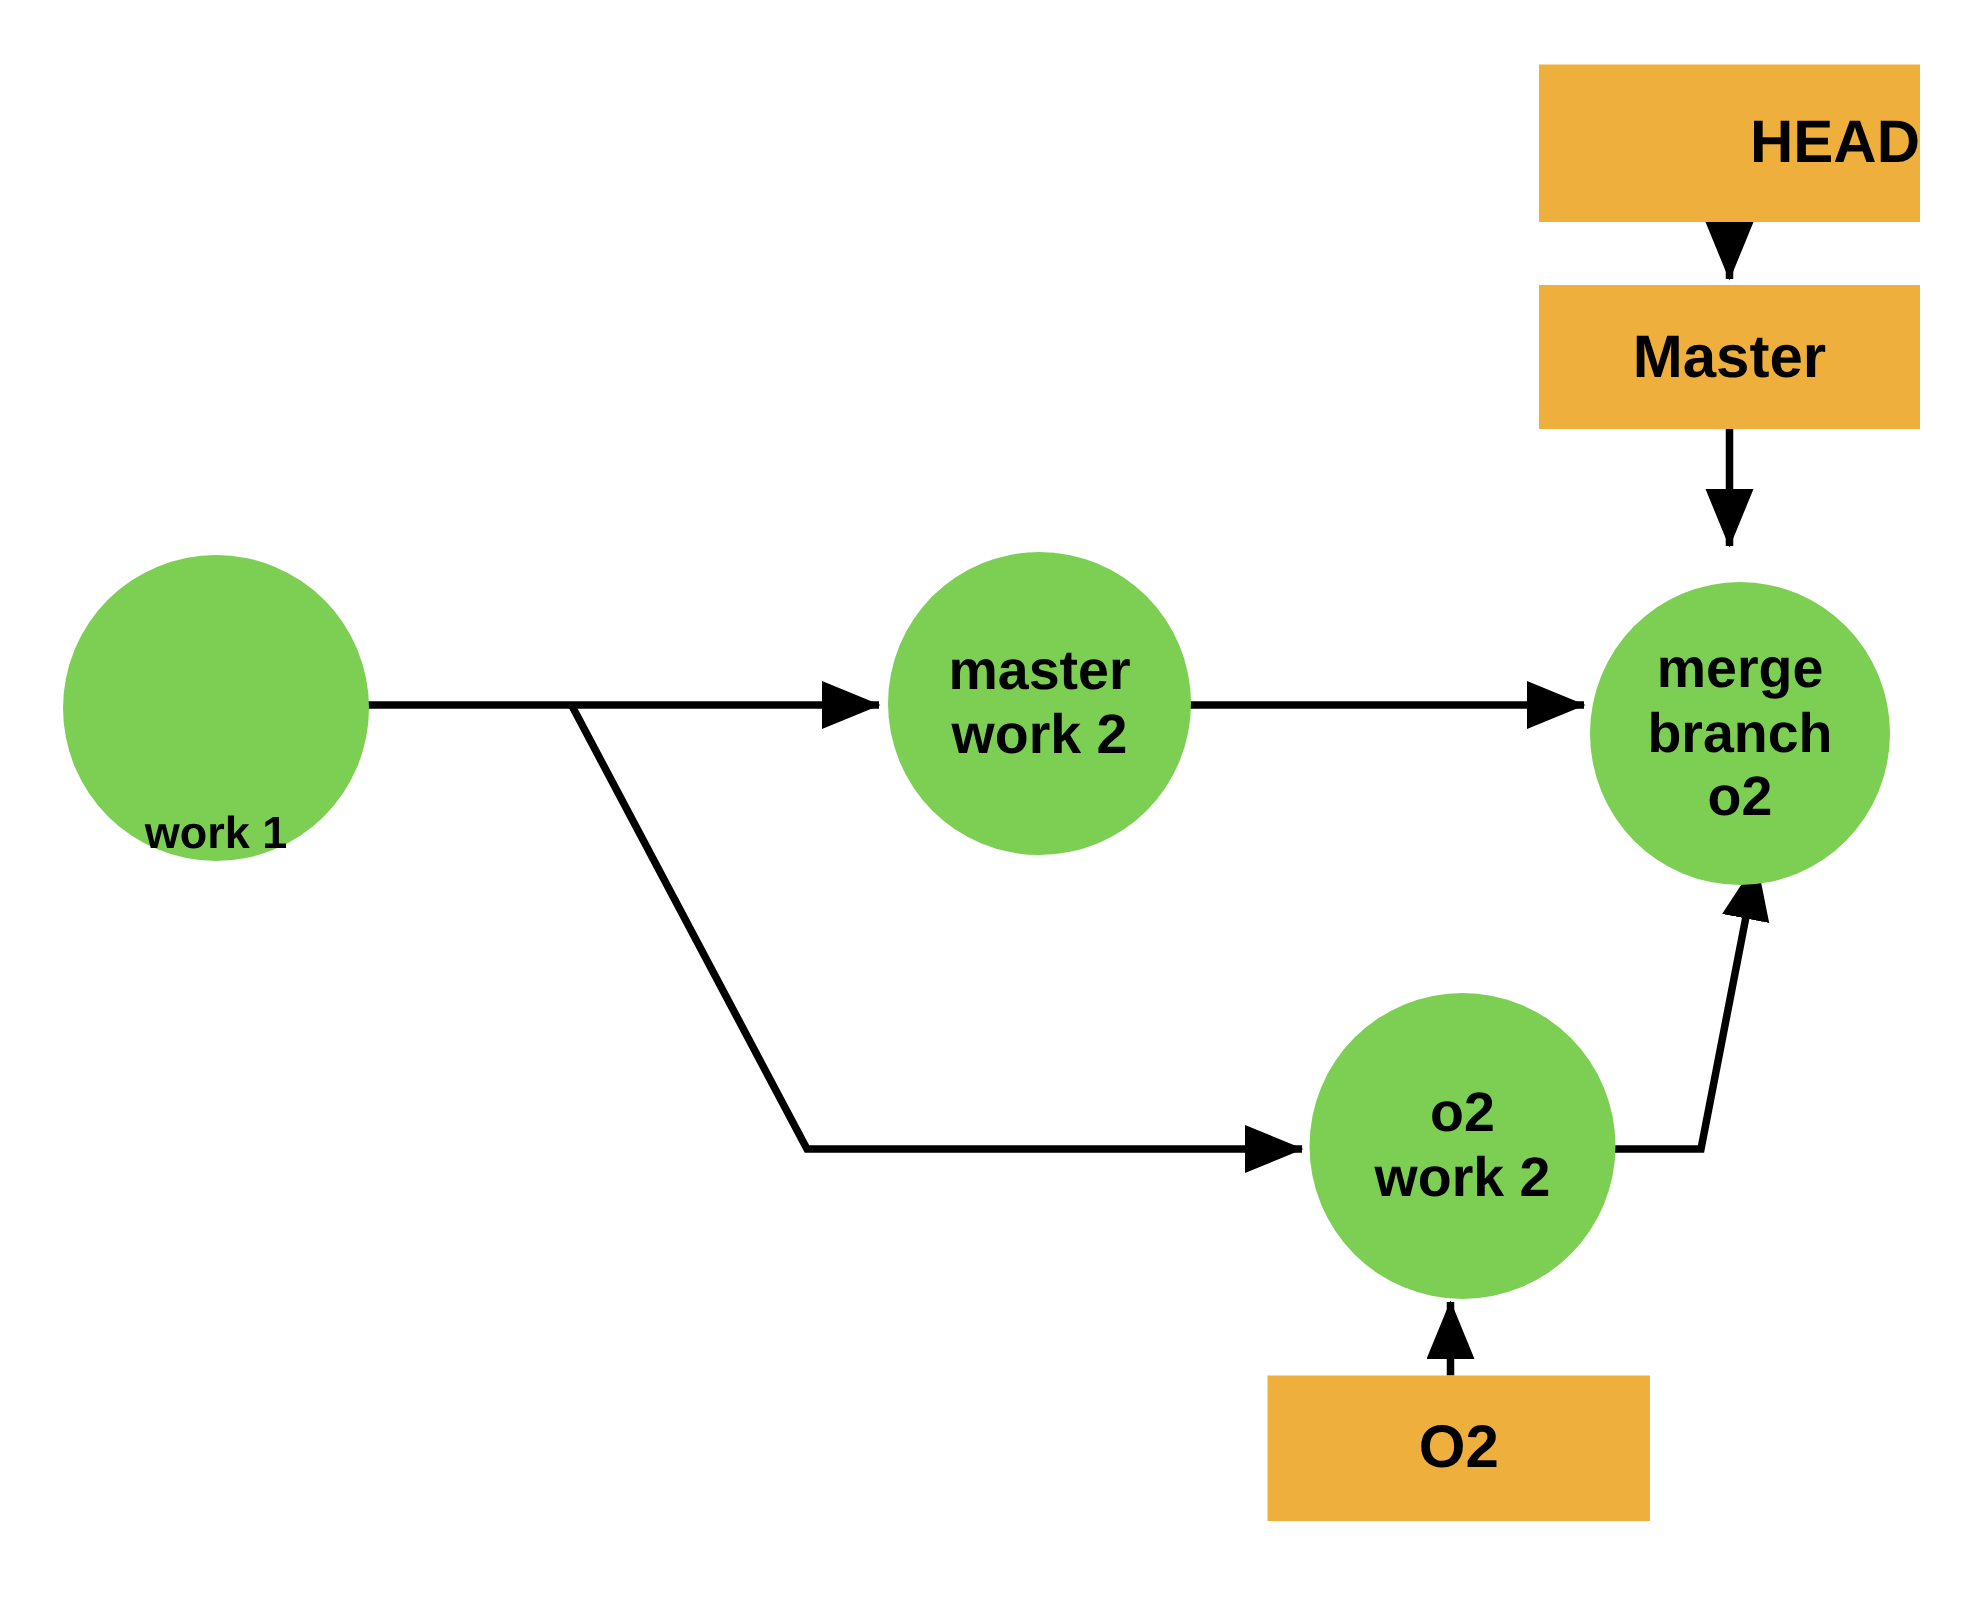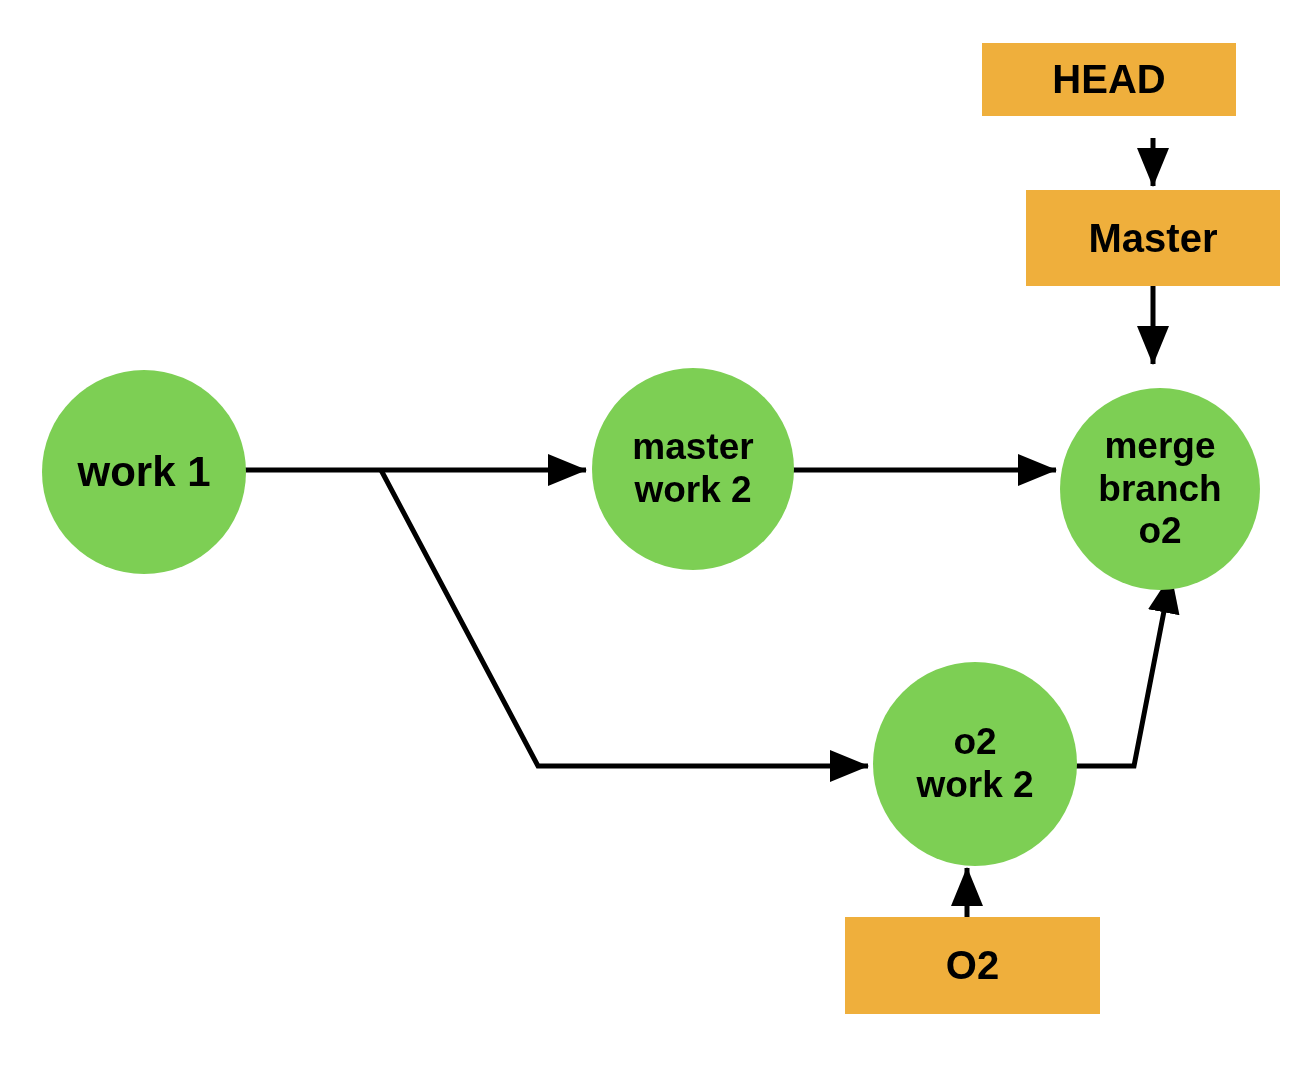--- a/index.html
+++ b/index.html
@@ -42,38 +42,40 @@
   }
   .node-circle {
     border-radius: 50%;
   }
   .node-box {
     border-radius: 0;
   }
   
   #node-work1 {
     left: 42px;  top: 370px;  width: 204px; height: 204px;
-    font-size: 42px;
+    font-size: 30px;
+    align-items: flex-end;
   }
   #node-master-work2 {
     left: 592px; top: 368px;  width: 202px; height: 202px;
     font-size: 37px;
   }
   #node-merge-branch-o2 {
     left: 1060px; top: 388px; width: 200px; height: 202px;
     font-size: 37px;
   }
   #node-o2-work2 {
     left: 873px; top: 662px;  width: 204px; height: 204px;
     font-size: 37px;
   }
   
   #node-head {
-    left: 982px; top: 43px;  width: 254px; height: 73px;
+    left: 1026px; top: 43px;  width: 254px; height: 105px;
     font-size: 40px;
+    justify-content: flex-end;
   }
   #node-master-ref {
     left: 1026px; top: 190px; width: 254px; height: 96px;
     font-size: 40px;
   }
   #node-o2-ref {
     left: 845px;  top: 917px; width: 255px; height: 97px;
     font-size: 40px;
   }
 </style>

